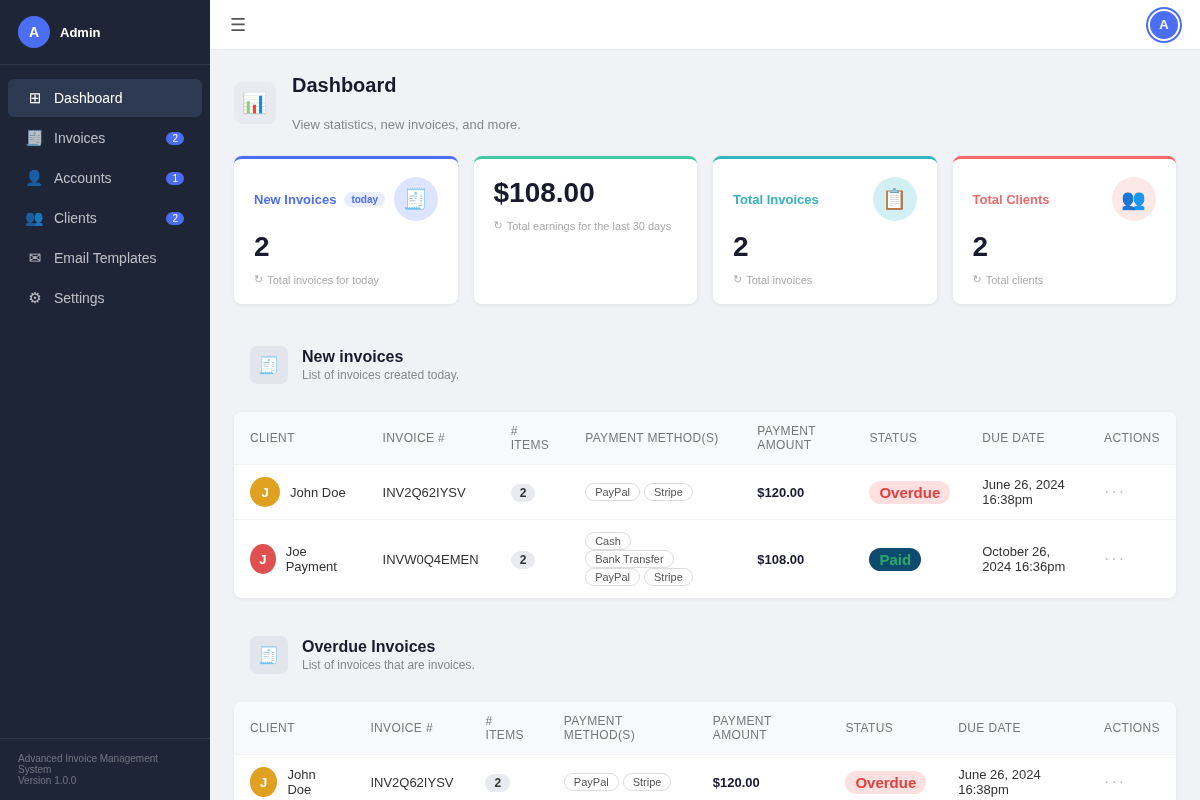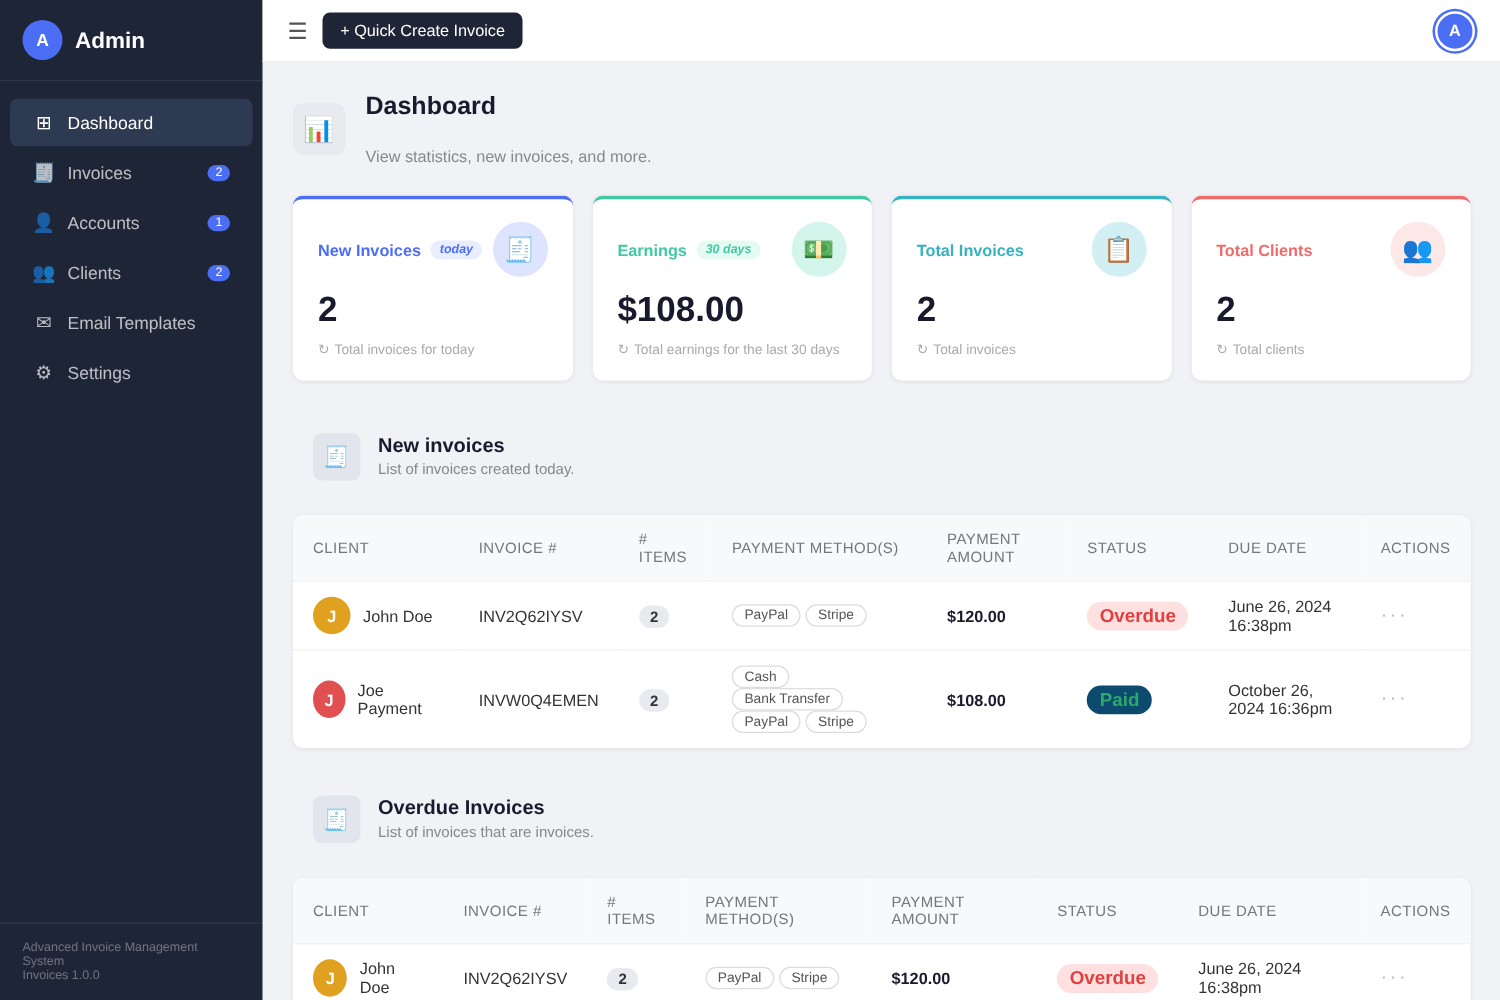--- a/index.html
+++ b/index.html
@@ -22,21 +22,21 @@
       padding: 16px 18px;
       border-bottom: 1px solid rgba(255,255,255,0.08);
     }
     .sidebar-avatar {
       width: 32px; height: 32px;
       border-radius: 50%;
       background: #4c6ef5;
       display: flex; align-items: center; justify-content: center;
       font-weight: bold; font-size: 14px; color: #fff;
     }
-    .sidebar-title { font-size: 18px; font-weight: 600; }
+    .sidebar-title { font-size: 13px; font-weight: 600; }
     .sidebar-nav { flex: 1; padding: 12px 0; }
     .nav-item {
       display: flex; align-items: center; gap: 10px;
       padding: 10px 18px;
       cursor: pointer;
       font-size: 14px;
       color: rgba(255,255,255,0.7);
       border-radius: 6px;
       margin: 2px 8px;
       transition: background 0.15s;
@@ -131,21 +131,20 @@
     .stat-card.blue .stat-label { color: #4c6ef5; }
     .stat-card.green .stat-label { color: #40c9a2; }
     .stat-card.teal .stat-label { color: #36b2c0; }
     .stat-card.red .stat-label { color: #f06b6b; }
 
     .stat-badge {
       font-size: 10px;
       padding: 2px 7px;
       border-radius: 10px;
       font-weight: 600;
-      font-style: italic;
     }
     .stat-card.blue .stat-badge { background: #e8eeff; color: #4c6ef5; }
     .stat-card.green .stat-badge { background: #e6faf4; color: #40c9a2; }
 
     .stat-icon-circle {
       width: 44px; height: 44px;
       border-radius: 50%;
       display: flex; align-items: center; justify-content: center;
       font-size: 20px;
     }
@@ -259,31 +258,28 @@
       <span class="nav-icon">✉</span>
       <span>Email Templates</span>
     </div>
     <div class="nav-item">
       <span class="nav-icon">⚙</span>
       <span>Settings</span>
     </div>
   </nav>
   <div class="sidebar-footer">
     <div>Advanced Invoice Management System</div>
-    <div>Invoices 1.0.0</div>
+    <div>Version 1.0.0</div>
   </div>
 </div>
 
 <div class="main">
 
   <div class="topbar">
     <span class="menu-icon">☰</span>
-    <button class="quick-create-btn">
-      <span>+ Quick Create Invoice</span>
-    </button>
     <div class="topbar-right">
       <div class="topbar-avatar">A</div>
     </div>
   </div>
 
   <div class="content">
 
     <div class="page-header">
       <div class="page-header-icon">📊</div>
       <div>
@@ -303,27 +299,20 @@
           <div class="stat-icon-circle">🧾</div>
         </div>
         <div class="stat-value">2</div>
         <div class="stat-footer">
           <span>↻</span>
             <span>Total invoices for today</span>
         </div>
       </div>
 
       <div class="stat-card green">
-        <div class="stat-header">
-          <div style="display:flex;align-items:center;gap:8px;">
-            <span class="stat-label">Earnings</span>
-            <span class="stat-badge">30 days</span>
-          </div>
-          <div class="stat-icon-circle">💵</div>
-        </div>
         <div class="stat-value">$108.00</div>
         <div class="stat-footer">
           <span>↻</span>
             <span>Total earnings for the last 30 days</span>
         </div>
       </div>
 
       <div class="stat-card teal">
         <div class="stat-header">
           <div style="display:flex;align-items:center;gap:8px;">

